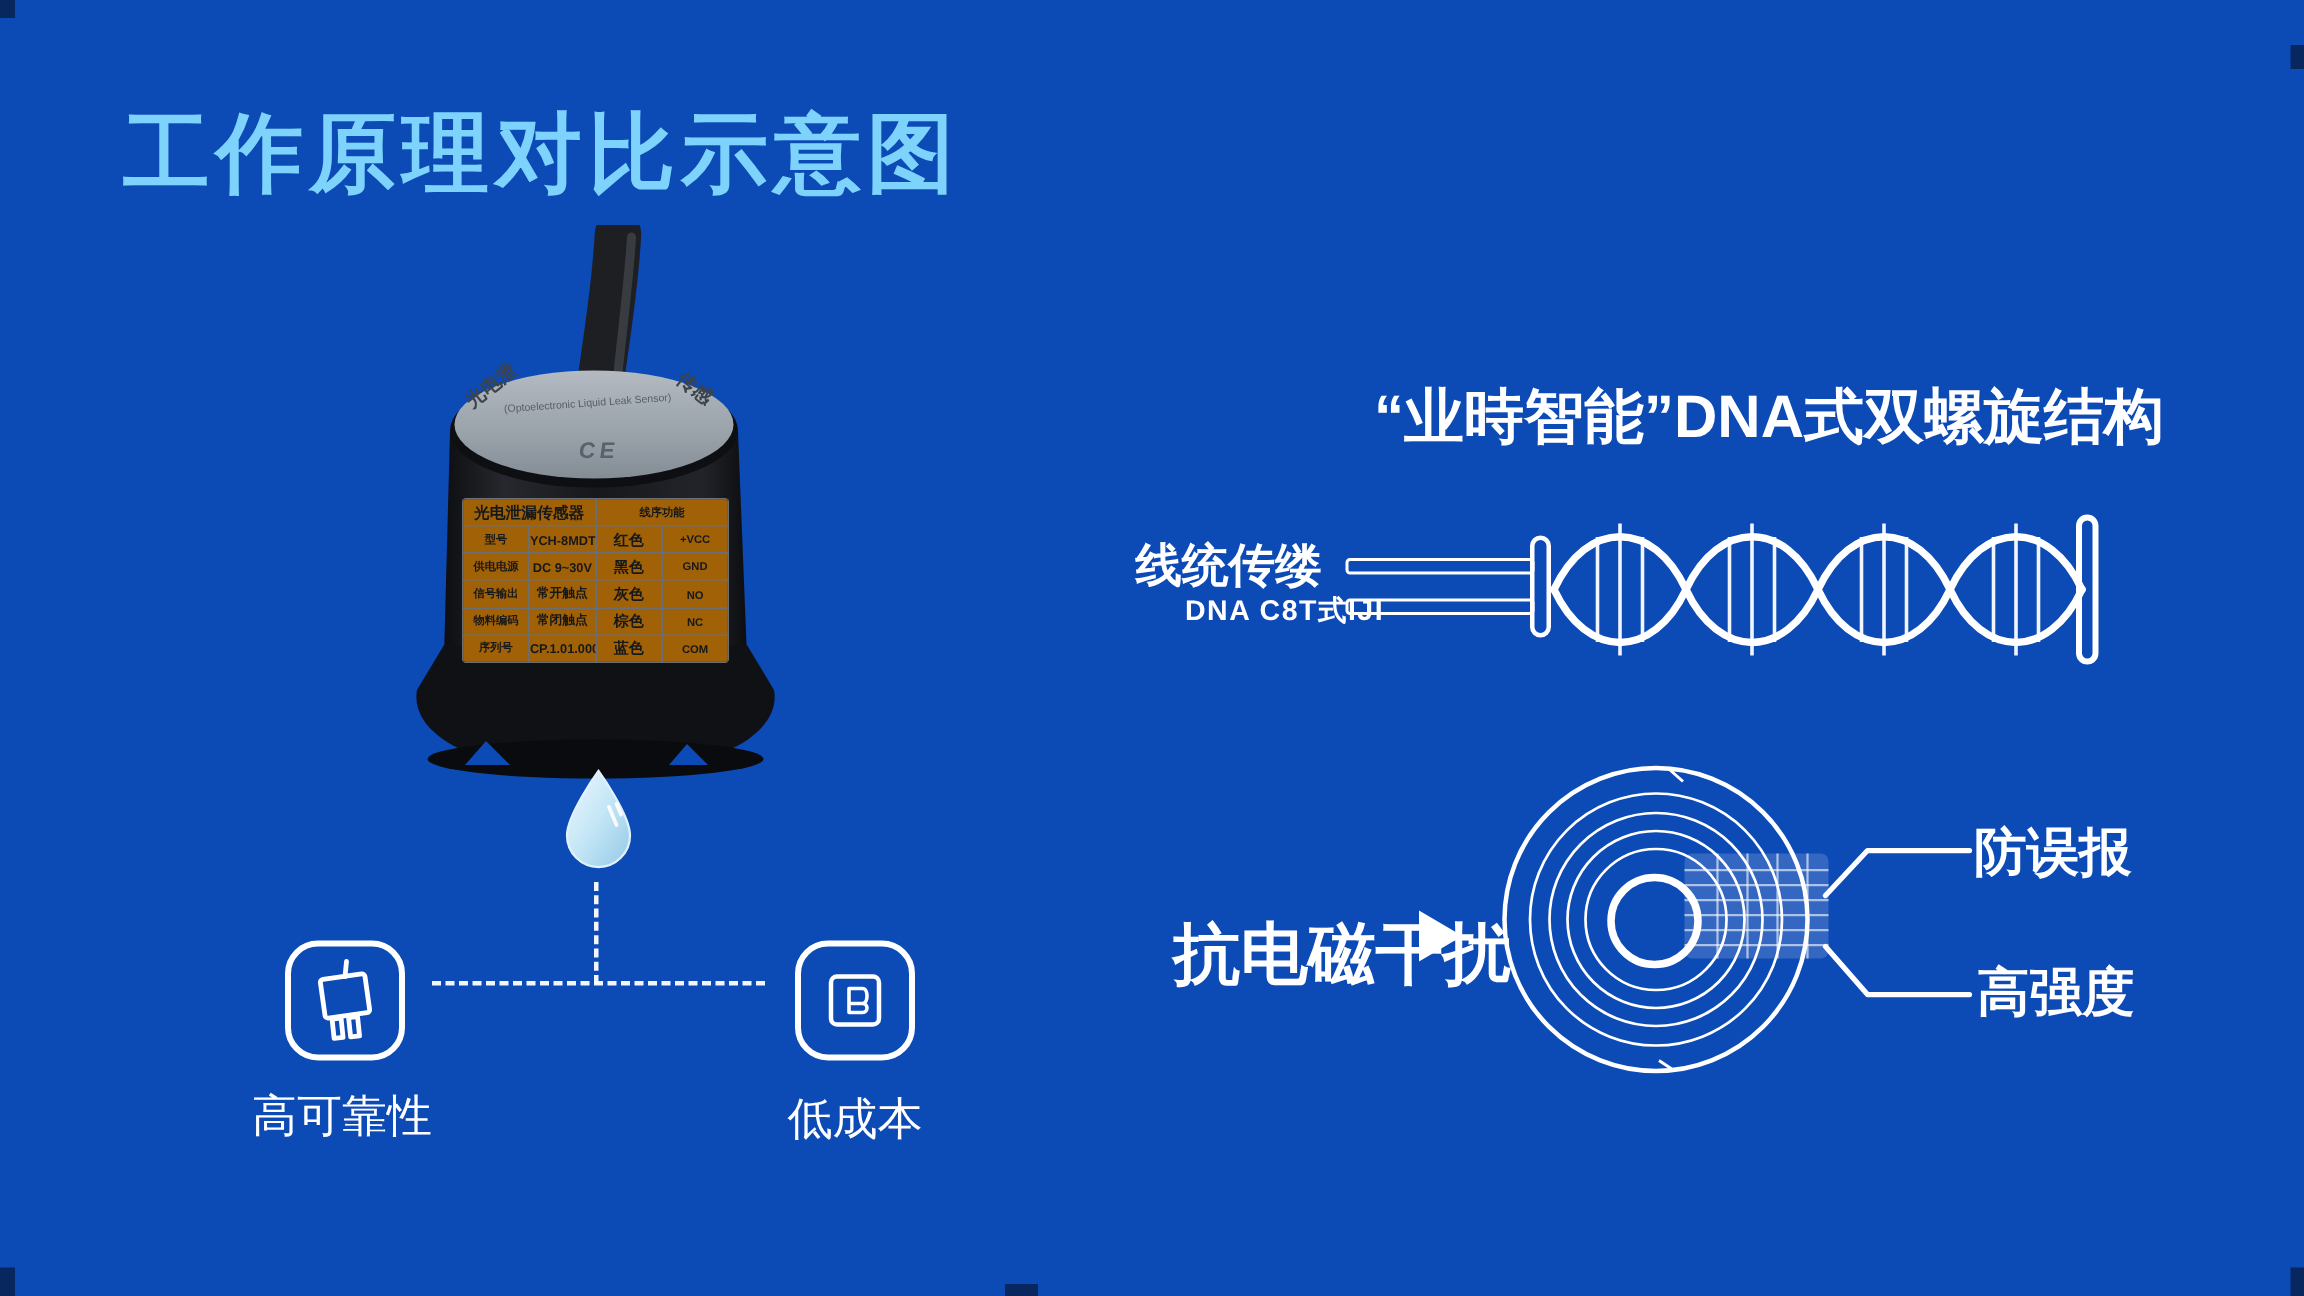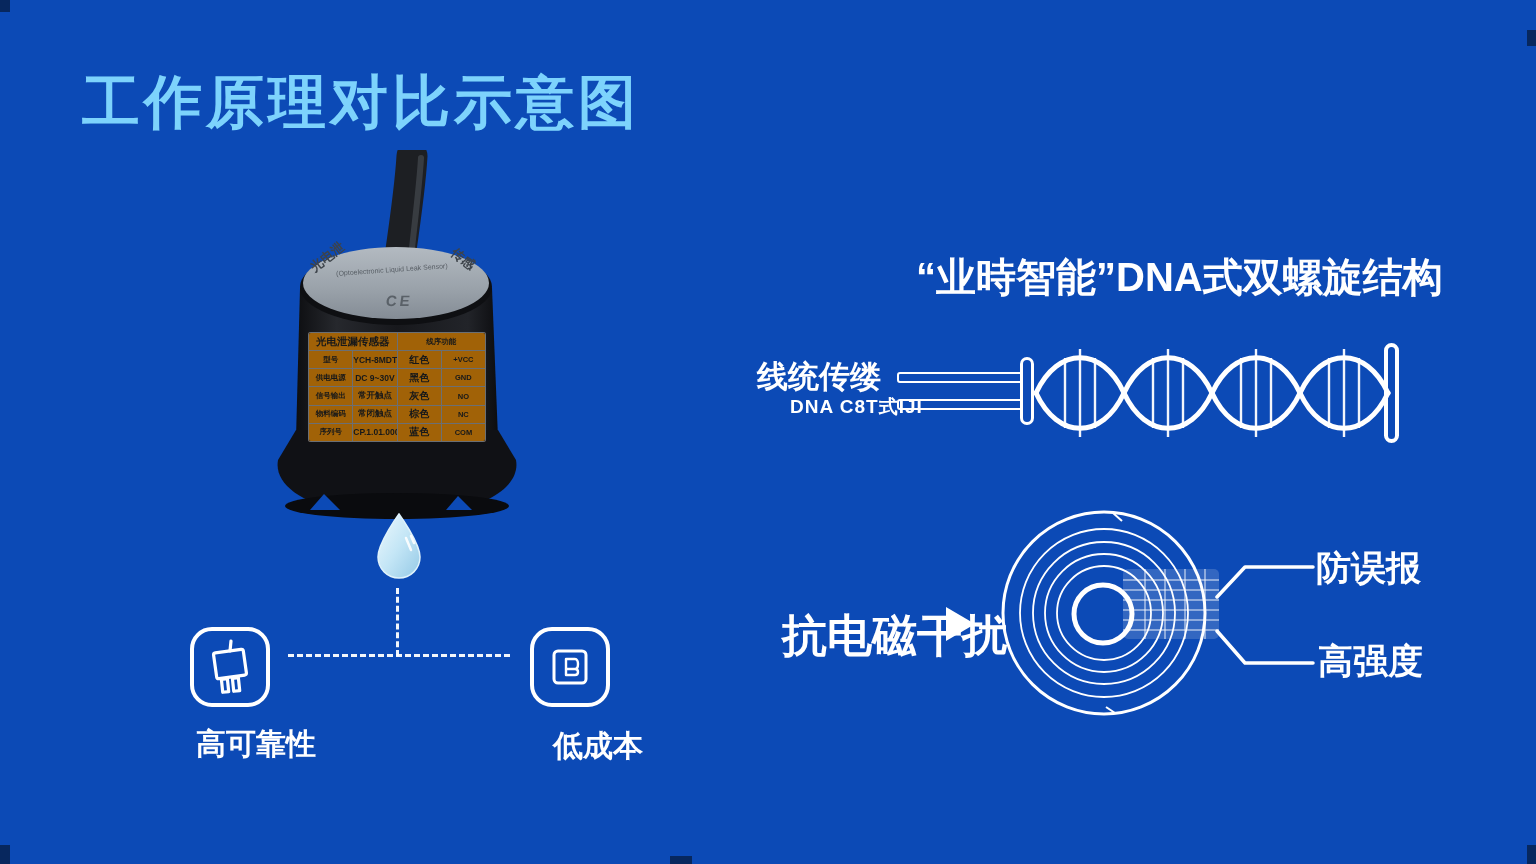--- a/index.html
+++ b/index.html
@@ -46,21 +46,21 @@
 
   
   .dash-v { border-left:3px dashed rgba(255,255,255,0.95); width:0; }
   .dash-h { border-top:3px dashed rgba(255,255,255,0.95); height:0; }
 
   
   .feat-box {
     width:80px; height:80px; border:4px solid #ffffff; border-radius:22px;
     display:flex; align-items:center; justify-content:center;
   }
-  .feat-label { font-size:30px; font-weight:700; color:#ffffff; white-space:nowrap;margin-left:28px; }
+  .feat-label { font-size:30px; font-weight:400; color:#ffffff; white-space:nowrap; }
 
   
   .helix-title { left:916px; top:250px; font-size:40px; font-weight:800; white-space:nowrap; }
   .cable-label-1 { left:757px; top:356px; font-size:31px; font-weight:800; white-space:nowrap; }
   .cable-label-2 { left:790px; top:394px; font-size:19px; font-weight:600; letter-spacing:1px; white-space:nowrap; }
   .wire-bar { height:11px; border:2px solid #ffffff; border-radius:3px; background:transparent; }
   .wire-plug { width:14px; height:68px; border:3px solid #ffffff; border-radius:7px; background:transparent; }
 
   .emi-label { left:763px; top:606px; font-size:45px; font-weight:800; white-space:nowrap;margin-left:19px; }
   .emi-arrow {

